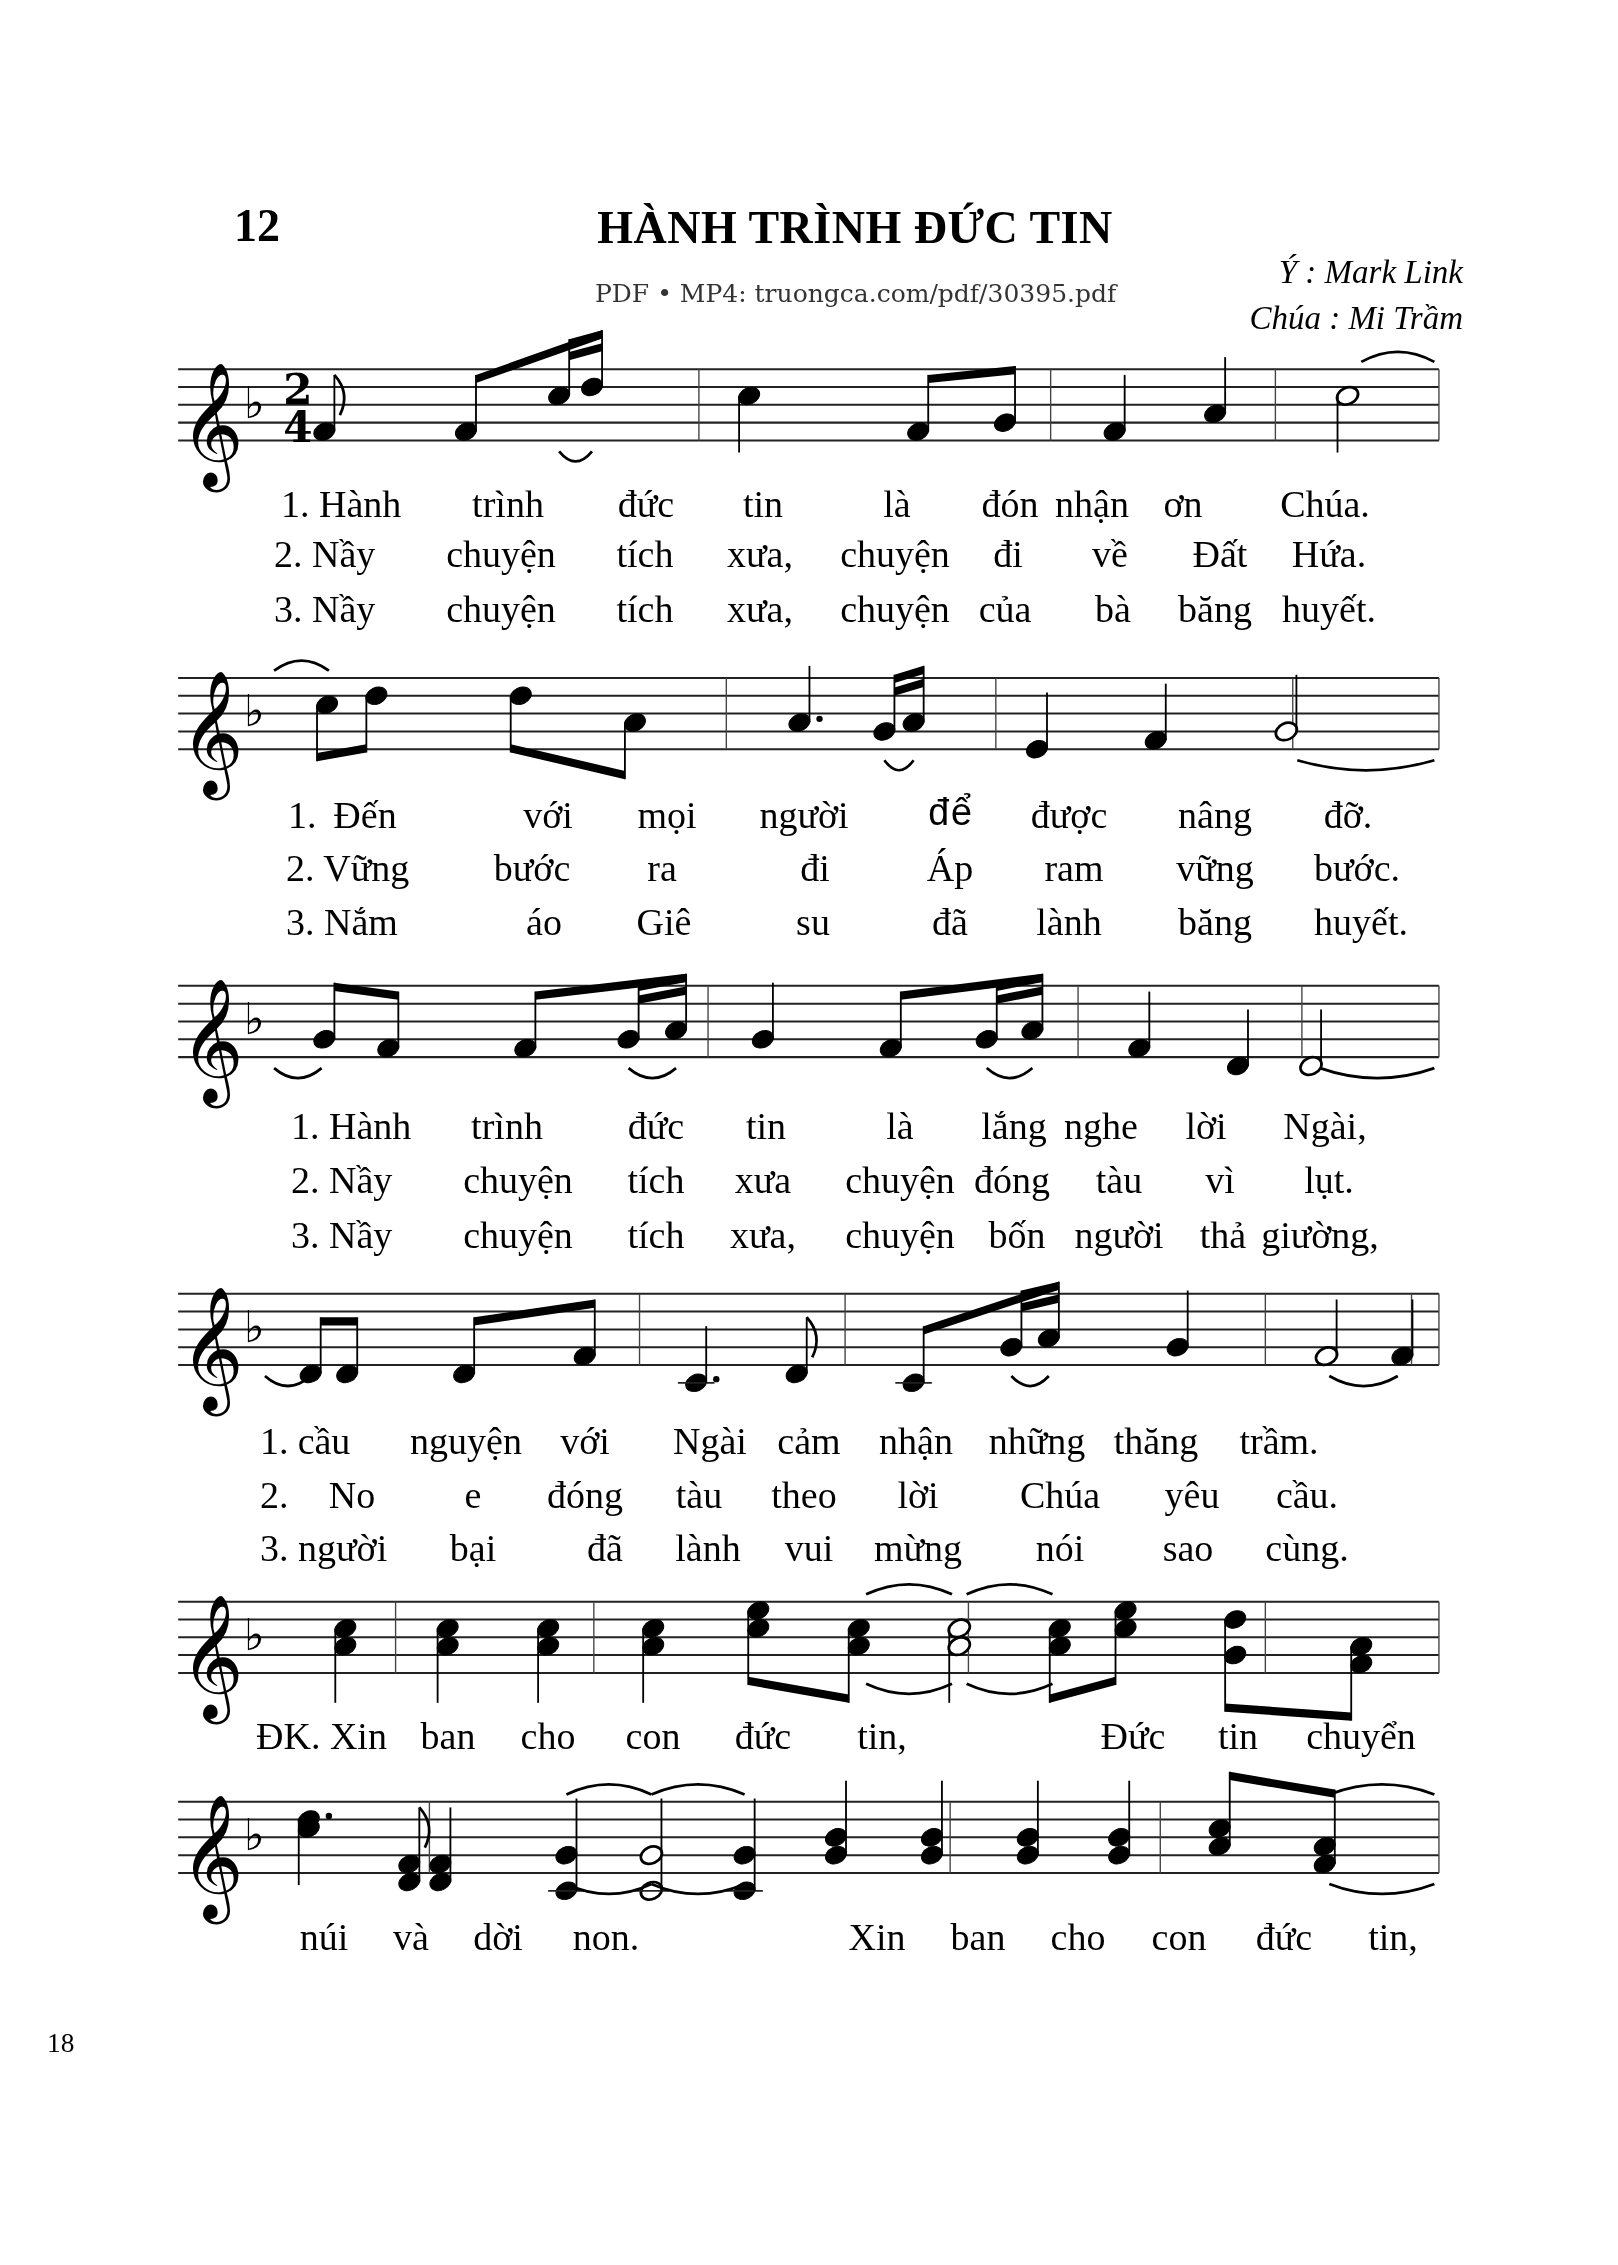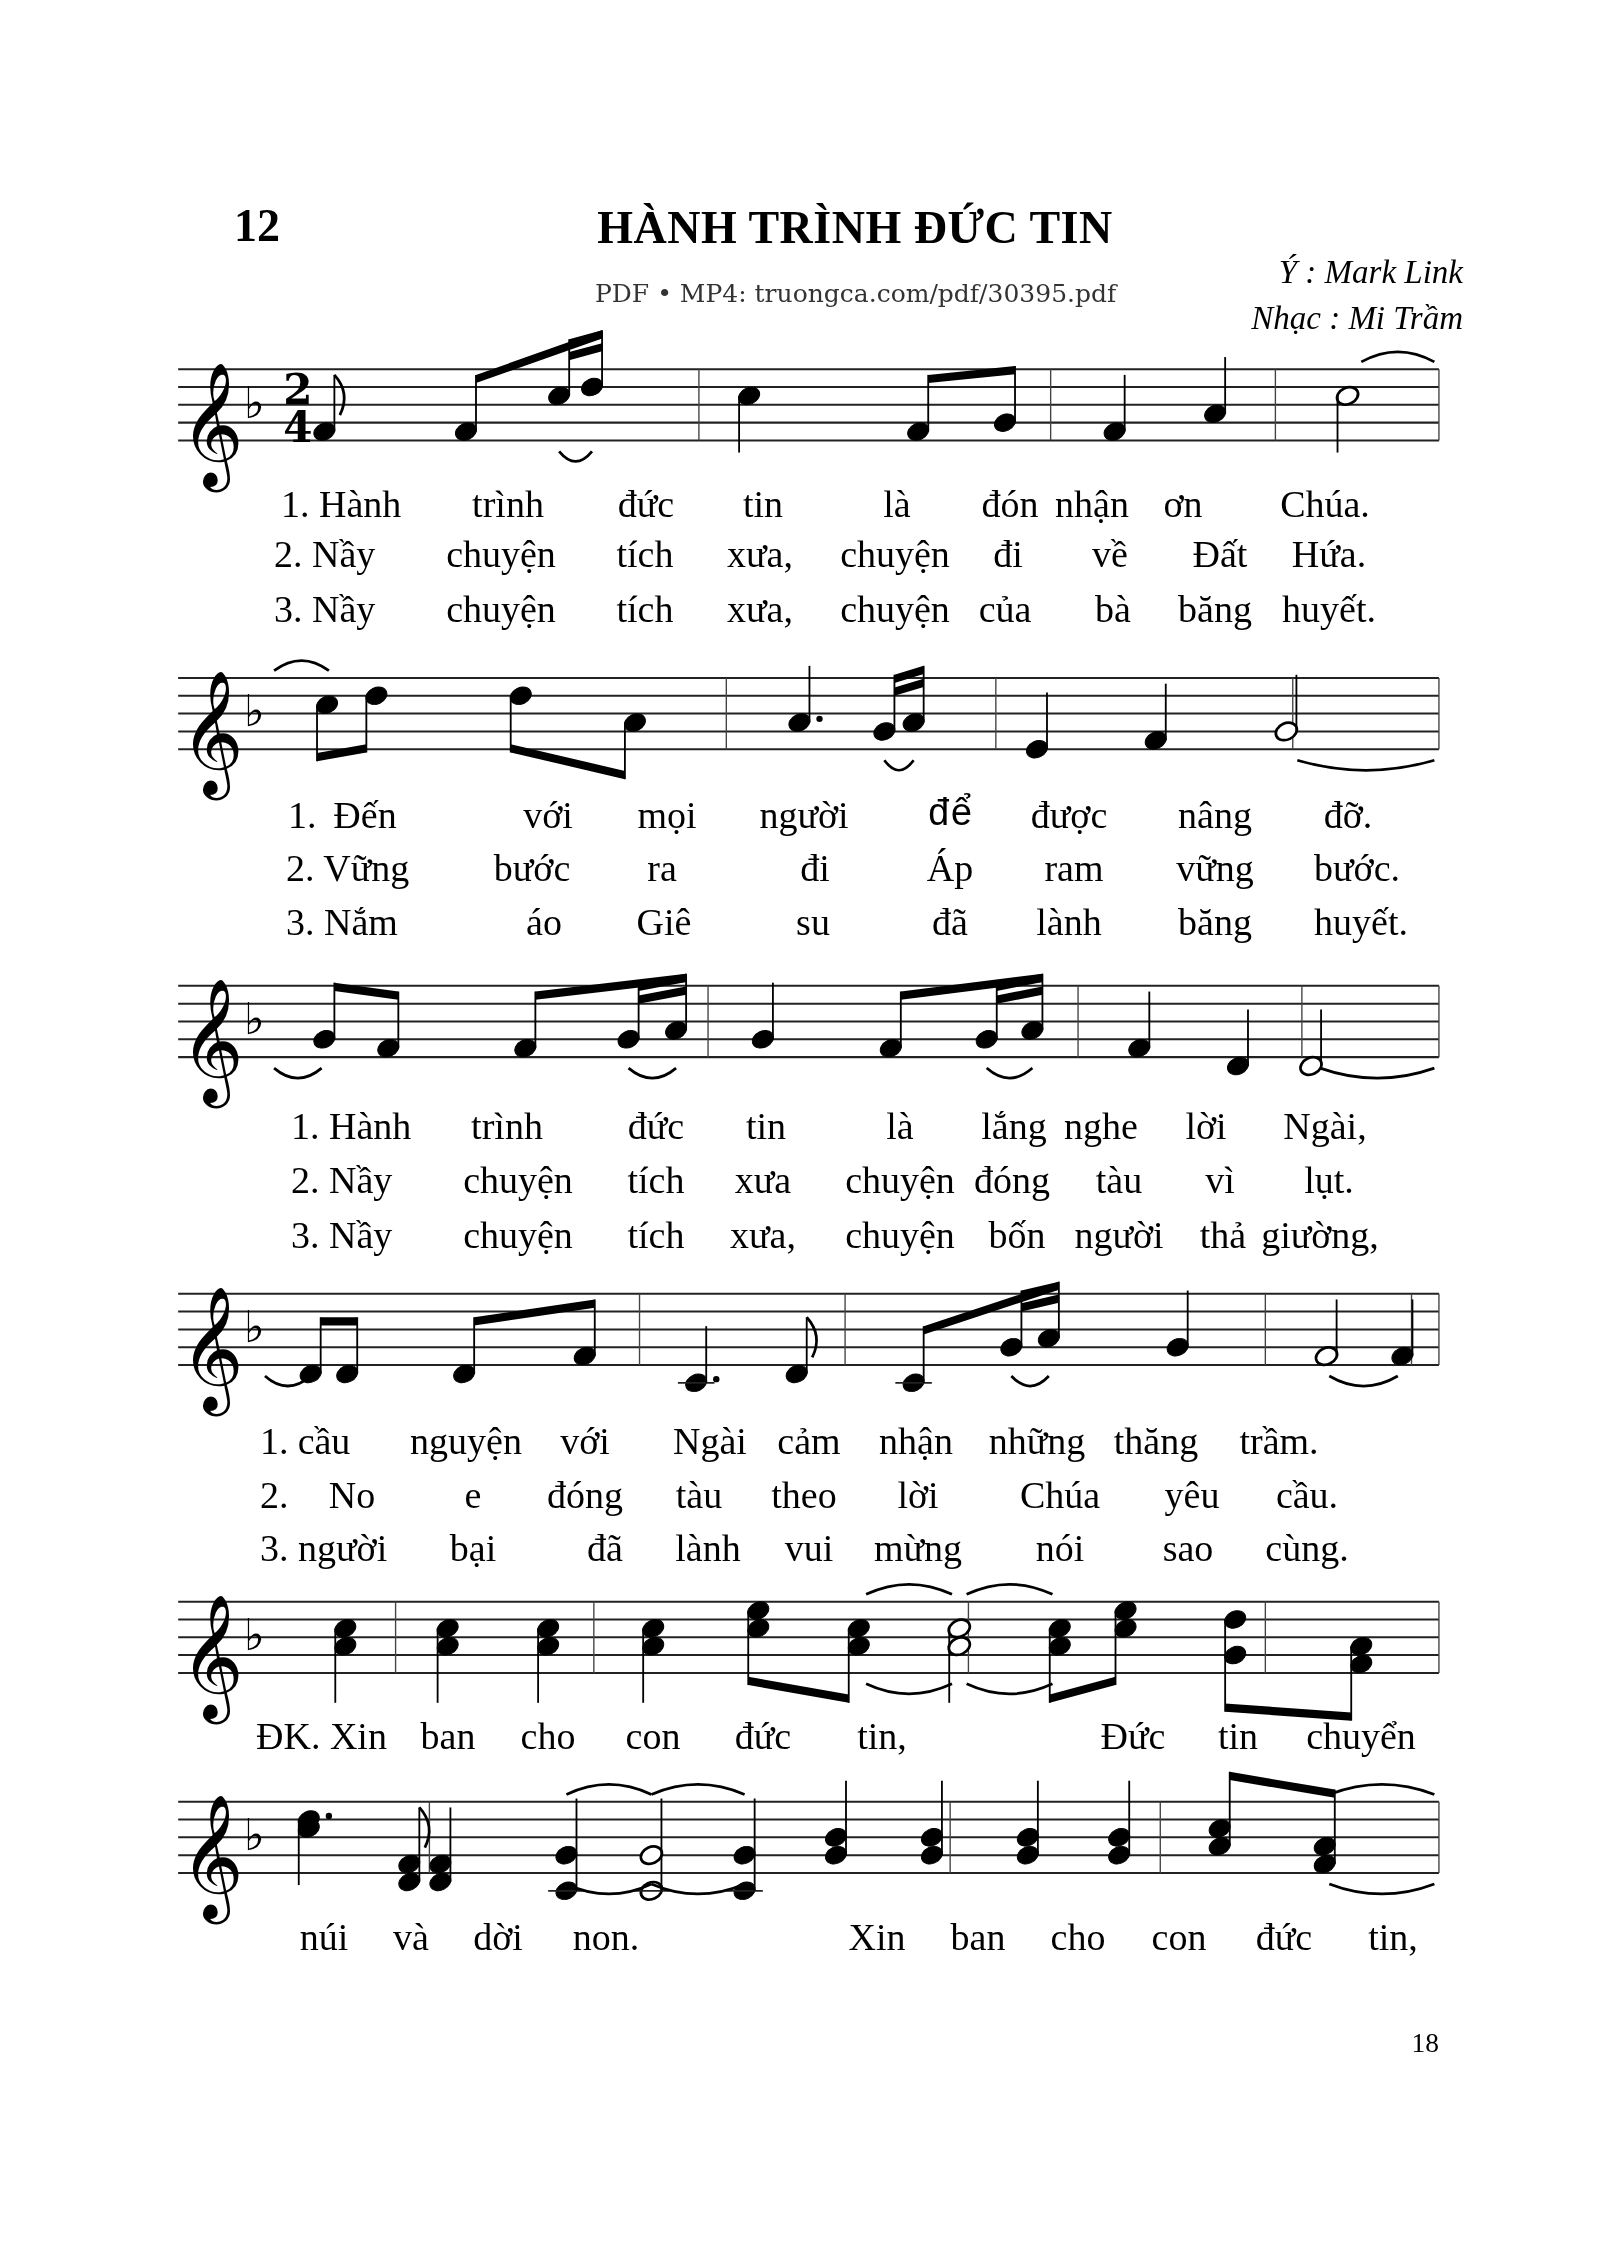--- a/index.html
+++ b/index.html
@@ -7,30 +7,30 @@
   .abs { position:absolute;margin-left:47px; }
   .song-number { left:187px; top:199px; font-size:46px; font-weight:bold; }
   .song-title { left:0; width:1618px; text-align:center; top:201px; font-size:46px; font-weight:bold; letter-spacing:0.5px; margin-left:46px; }
   .source-line { left:548px; top:279px; font-size:25px; font-family:"DejaVu Serif",serif; color:#333; }
   .credit { right:155px; font-size:33px; font-style:italic; text-align:right; }
   .credit-lyric { top:254px; }
   .credit-music { top:300px; }
   .staff-svg { position:absolute; left:0; top:0; }
   .lyric { position:absolute; font-size:38px; white-space:nowrap; transform:translateX(-50%); line-height:1; }
   .lyric.left { transform:none; }
-  .page-number { left:0; width:1392px; text-align:right; top:2028px; font-size:27.4px; }
+  .page-number { left:0; width:1392px; text-align:left; top:2028px; font-size:27.4px; }
 </style>
 </head>
 <body>
 
 <div class="abs song-number">12</div>
 <div class="abs song-title">HÀNH TRÌNH ĐỨC TIN</div>
 <div class="abs source-line">PDF • MP4: truongca.com/pdf/30395.pdf</div>
 <div class="abs credit credit-lyric">Ý : Mark Link</div>
-<div class="abs credit credit-music">Nhạc : Mi Trầm</div>
+<div class="abs credit credit-music">Chúa : Mi Trầm</div>
 
 <svg class="staff-svg" id="score" width="1618" height="2265" xmlns="http://www.w3.org/2000/svg" viewBox="0 0 1771 2479">
     <g>
       <line x1="195" x2="1575" y1="404" y2="404" stroke="#222" stroke-width="2.2"></line>
       <line x1="195" x2="1575" y1="423.5" y2="423.5" stroke="#222" stroke-width="2.2"></line>
       <line x1="195" x2="1575" y1="443" y2="443" stroke="#222" stroke-width="2.2"></line>
       <line x1="195" x2="1575" y1="462.5" y2="462.5" stroke="#222" stroke-width="2.2"></line>
       <line x1="195" x2="1575" y1="482" y2="482" stroke="#222" stroke-width="2.2"></line>
       <text x="197" y="504" font-size="118" font-family="DejaVu Sans, sans-serif">𝄞</text>
       <text x="267" y="457" font-size="48" font-family="DejaVu Sans, sans-serif">♭</text>

